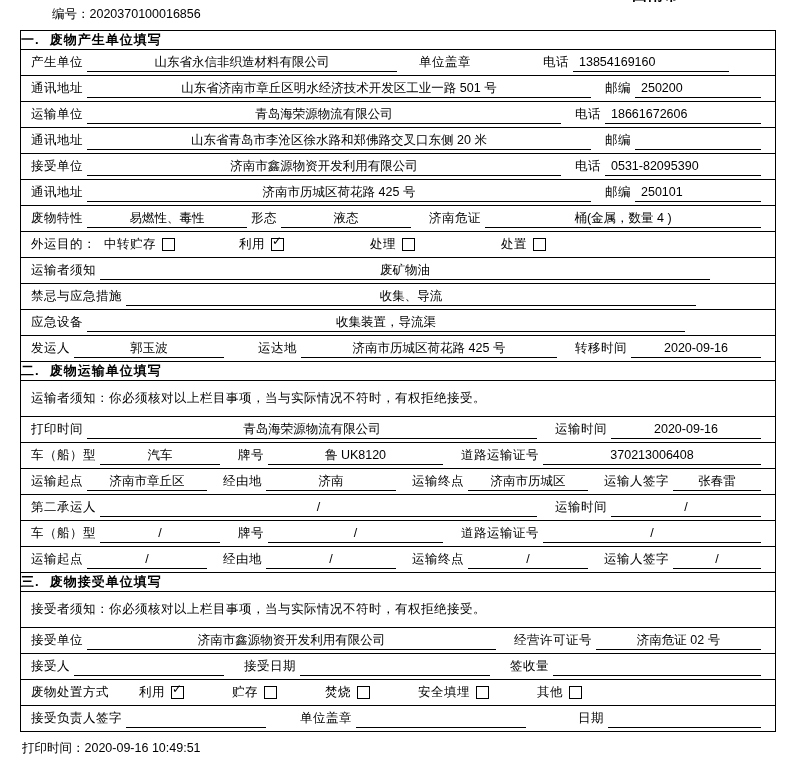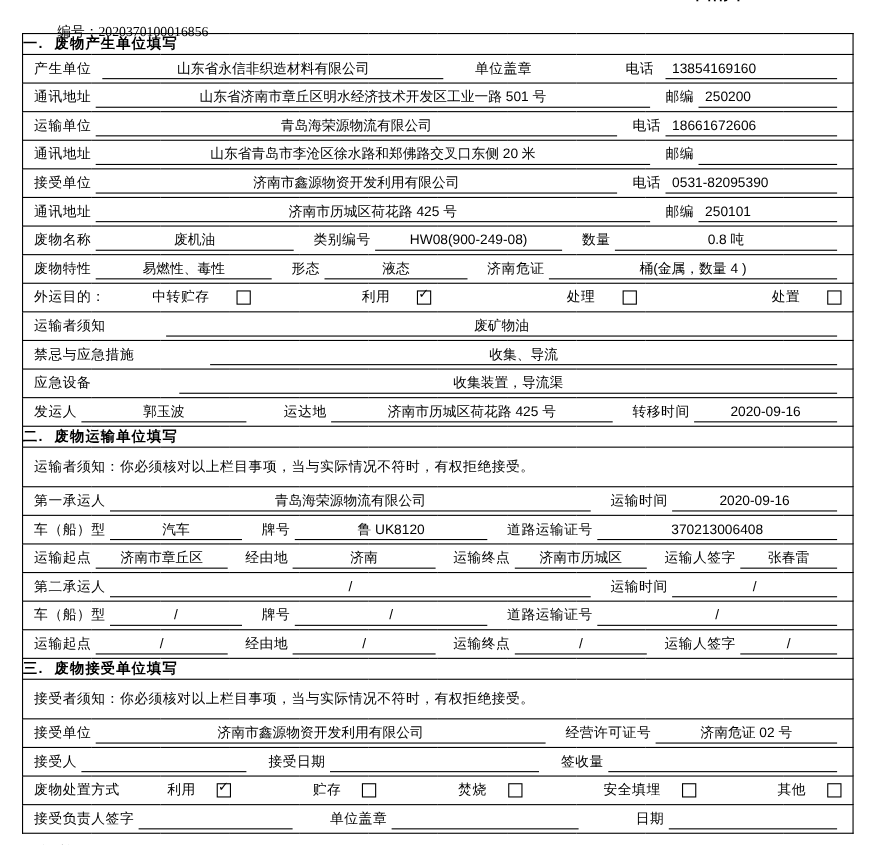--- a/index.html
+++ b/index.html
@@ -22,24 +22,23 @@
     box-sizing: border-box;
     padding: 0 20px;
   }
   .topbar {
     position: relative;
     height: 30px;
   }
   .doc-no {
     position: absolute;
     left: 32px;
-    top: 21px;
+    top: 6px;
     font-size: 12.5px;
     white-space: nowrap;
-    font-family: Liberation Serif, serif;
   }
   .doc-title {
     position: absolute;
     left: 0;
     right: 0;
     top: 2px;
     text-align: center;
     font-size: 17px;
     font-weight: bold;
     letter-spacing: 1px;
@@ -70,21 +69,20 @@
     font-weight: bold;
     font-size: 13px;
     padding: 4px 8px 4px 10px;
     letter-spacing: 1px;
   }
   .section-head .num {
     margin-right: 10px;
   }
   .cellpad {
     padding: 0 10px;
-    justify-content: space-between;
   }
   .line {
     position: relative;
     height: 25px;
     display: flex;
     align-items: center;
   }
   .lbl {
     white-space: nowrap;
     letter-spacing: 0.5px;
@@ -216,51 +214,39 @@
       <td colspan="12">
         <div class="line cellpad">
           <span class="lbl">通讯地址</span>
           <span class="val" style="flex:1 1 auto">济南市历城区荷花路 425 号</span>
           <span class="lbl" style="margin-left:10px">邮编</span>
           <span class="val left" style="flex:0 0 120px">250101</span>
         </div>
       </td>
     </tr>
 
-    <tr>
-      <td colspan="12">
-        <div class="line cellpad">
-          <span class="lbl">废物名称</span>
-          <span class="val" style="flex:0 0 180px">废机油</span>
-          <span class="lbl" style="margin-left:14px">类别编号</span>
-          <span class="val" style="flex:0 0 170px">HW08(900-249-08)</span>
-          <span class="lbl" style="margin-left:14px">数量</span>
-          <span class="val" style="flex:1 1 auto">0.8 吨</span>
-        </div>
-      </td>
-    </tr>
 
     <tr>
       <td colspan="12">
         <div class="line cellpad">
           <span class="lbl">废物特性</span>
           <span class="val" style="flex:0 0 160px">易燃性、毒性</span>
-          <span class="lbl" style="margin-left:14px">形态</span>
+          <span class="lbl" style="">形态</span>
           <span class="val" style="flex:0 0 130px">液态</span>
           <span class="lbl" style="margin-left:14px">济南危证</span>
           <span class="val" style="flex:1 1 auto">桶(金属，数量 4 )</span>
         </div>
       </td>
     </tr>
 
     <tr>
       <td colspan="12">
         <div class="line cellpad">
           <span class="lbl">外运目的：</span>
-          <span class="lbl" style="margin-left:24px">中转贮存</span>
+          <span class="lbl" style="margin-left:8px">中转贮存</span>
           <span class="cb"></span>
           <span class="spacer" style="width:64px"></span>
           <span class="lbl">利用</span>
           <span class="cb checked"></span>
           <span class="spacer" style="width:86px"></span>
           <span class="lbl">处理</span>
           <span class="cb"></span>
           <span class="spacer" style="width:86px"></span>
           <span class="lbl">处置</span>
           <span class="cb"></span>
@@ -316,21 +302,21 @@
 
     <tr>
       <td colspan="12">
         <div class="note">运输者须知：你必须核对以上栏目事项，当与实际情况不符时，有权拒绝接受。</div>
       </td>
     </tr>
 
     <tr>
       <td colspan="12">
         <div class="line cellpad">
-          <span class="lbl">第一承运人</span>
+          <span class="lbl">打印时间</span>
           <span class="val" style="flex:1 1 auto">青岛海荣源物流有限公司</span>
           <span class="lbl" style="margin-left:14px">运输时间</span>
           <span class="val" style="flex:0 0 150px">2020-09-16</span>
         </div>
       </td>
     </tr>
 
     <tr>
       <td colspan="12">
         <div class="line cellpad">

